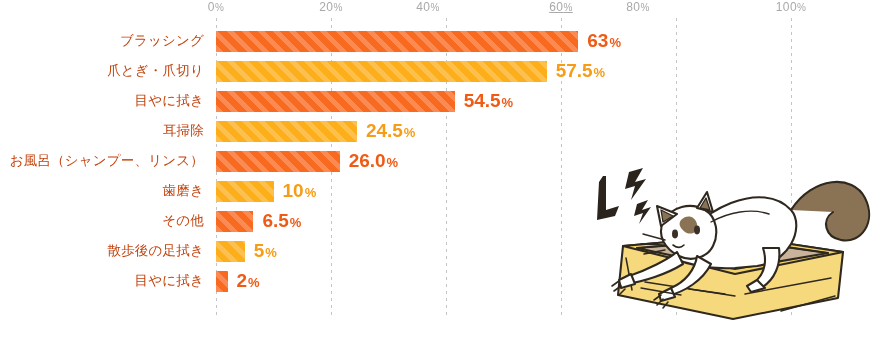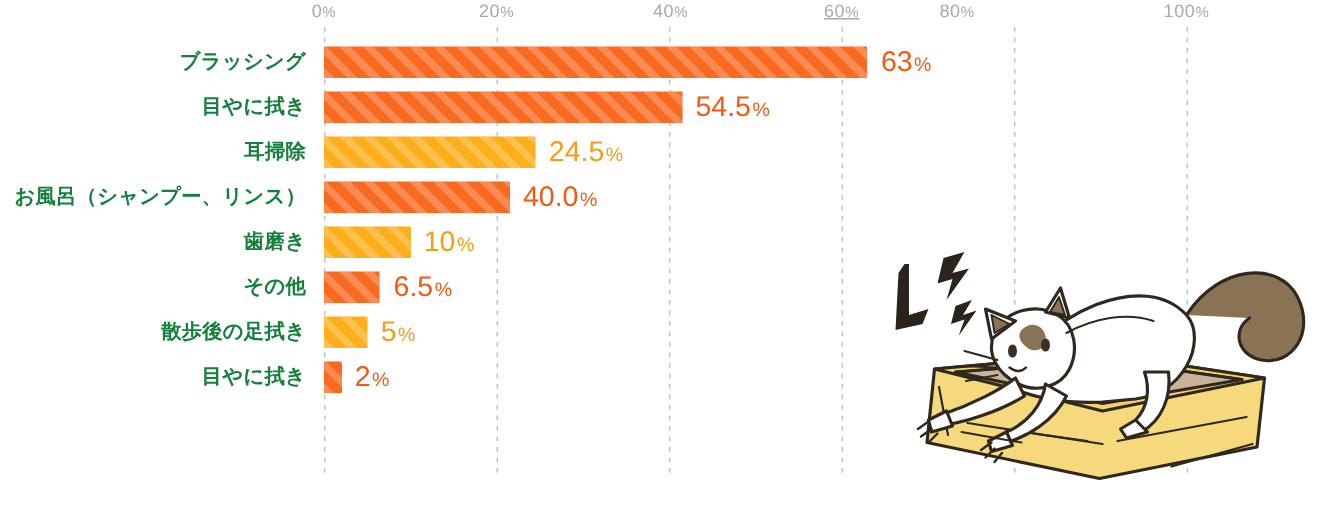--- a/index.html
+++ b/index.html
@@ -65,23 +65,23 @@
     position: relative;
     height: 30px;
   }
   .row-label {
     position: absolute;
     right: 676px; 
     top: 0;
     height: 22px;
     line-height: 22px;
     font-size: 13.5px;
-    color: #15803d;
+    color: #c2410c;
     white-space: nowrap;
-    font-weight: 700;
+    font-weight: 400;
     letter-spacing: 0.2px;
   }
   .bar-wrap {
     position: absolute;
     left: 216px;
     top: 1px;
     height: 21px;
     display: flex;
     align-items: center;
   }
@@ -101,21 +101,21 @@
       rgba(255,255,255,0) 5px,
       rgba(255,255,255,0) 11px
     );
   }
   .bar.odd  { background: #F96A21; }
   .bar.even { background: #FDAE1B; }
 
   .bar-value {
     margin-left: 9px;
     font-size: 19px;
-    font-weight: 400;
+    font-weight: 700;
     line-height: 21px;
     white-space: nowrap;
     letter-spacing: 0px;
   }
   .bar-value.odd  { color: #F05A14; }
   .bar-value.even { color: #F79C14; }
   .bar-value .pct {
     font-size: 13px;
     margin-left: 1px;
   }
@@ -132,21 +132,21 @@
 </style>
 </head>
 <body>
 
 <div id="chart-root">
 
   <div class="axis-layer">
     <div id="ticks">
         <div class="tick-label" style="left: 216px;"><span>0</span><span class="pct">%</span></div>
         <div class="tick-label" style="left: 331px;"><span>20</span><span class="pct">%</span></div>
-        <div class="tick-label" style="left: 447px;"><span>40</span><span class="pct">%</span></div>
+        <div class="tick-label" style="left: 428px;"><span>40</span><span class="pct">%</span></div>
         <div class="tick-label" style="left: 561px; text-decoration: underline;"><span>60</span><span class="pct">%</span></div>
         <div class="tick-label" style="left: 638px;"><span>80</span><span class="pct">%</span></div>
         <div class="tick-label" style="left: 791px;"><span>100</span><span class="pct">%</span></div>
       </div>
     <div id="grid">
         <div class="gridline" style="left: 216px;"></div>
         <div class="gridline" style="left: 331px;"></div>
         <div class="gridline" style="left: 446px;"></div>
         <div class="gridline" style="left: 561px;"></div>
         <div class="gridline" style="left: 676px;"></div>
@@ -156,38 +156,45 @@
 
   <div class="rows" id="rows">
       <div class="row">
         <div class="row-label">ブラッシング</div>
         <div class="bar-wrap">
           <div class="bar odd" style="width: 362.25px;"></div>
           <div class="bar-value odd"><span>63</span><span class="pct">%</span></div>
         </div>
       </div>
       <div class="row">
+        <div class="row-label">爪とぎ・爪切り</div>
+        <div class="bar-wrap">
+          <div class="bar even" style="width: 330.625px;"></div>
+          <div class="bar-value even"><span>57.5</span><span class="pct">%</span></div>
+        </div>
+      </div>
+      <div class="row">
         <div class="row-label">目やに拭き</div>
         <div class="bar-wrap">
           <div class="bar odd" style="width: 238.625px;"></div>
           <div class="bar-value odd"><span>54.5</span><span class="pct">%</span></div>
         </div>
       </div>
       <div class="row">
         <div class="row-label">耳掃除</div>
         <div class="bar-wrap">
           <div class="bar even" style="width: 140.875px;"></div>
           <div class="bar-value even"><span>24.5</span><span class="pct">%</span></div>
         </div>
       </div>
       <div class="row">
         <div class="row-label">お風呂（シャンプー、リンス）</div>
         <div class="bar-wrap">
           <div class="bar odd" style="width: 123.625px;"></div>
-          <div class="bar-value odd"><span>40.0</span><span class="pct">%</span></div>
+          <div class="bar-value odd"><span>26.0</span><span class="pct">%</span></div>
         </div>
       </div>
       <div class="row">
         <div class="row-label">歯磨き</div>
         <div class="bar-wrap">
           <div class="bar even" style="width: 57.5px;"></div>
           <div class="bar-value even"><span>10</span><span class="pct">%</span></div>
         </div>
       </div>
       <div class="row">

